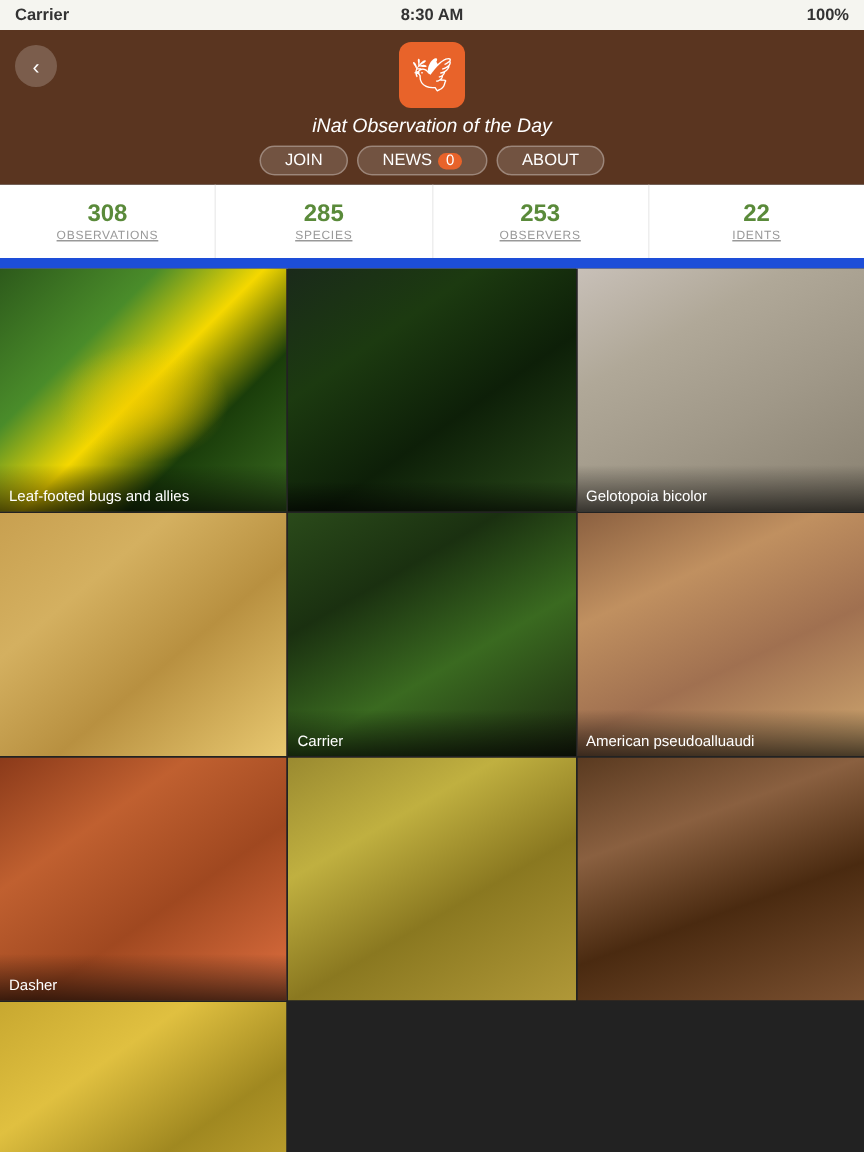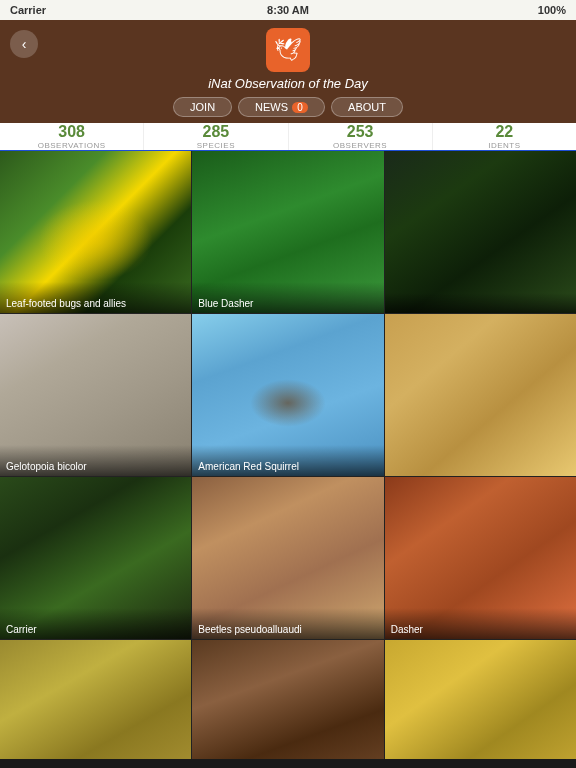--- a/index.html
+++ b/index.html
@@ -104,22 +104,22 @@
       padding: 0 5px;
       font-size: 10px;
       min-width: 16px;
       text-align: center;
     }
 
     
     .stats-bar {
       background: white;
       display: flex;
-      border-bottom: 1px solid #1d4ed8;
-      height: 28px;
+      border-bottom: 7px solid #1d4ed8;
+      height: 56px;
     }
 
     .stat-item {
       flex: 1;
       display: flex;
       flex-direction: column;
       align-items: center;
       justify-content: center;
       border-right: 1px solid #eee;
       padding: 4px 0;
@@ -132,20 +132,21 @@
       color: #5a8a3a;
       line-height: 1;
     }
 
     .stat-label {
       font-size: 8px;
       color: #999;
       letter-spacing: 0.5px;
       text-transform: uppercase;
       margin-top: 1px;
+      text-decoration: underline;
     }
 
     
     .photo-grid {
       display: grid;
       grid-template-columns: repeat(3, 1fr);
       gap: 1px;
       background: #222;
       flex: 1;
     }
@@ -272,52 +273,44 @@
 </div>
 
 <div class="grid-content">
   <div class="photo-grid">
 
     <div class="grid-item">
       <div class="grid-item-bg cell-1"></div>
       <div class="grid-label">Leaf-footed bugs and allies</div>
     </div>
 
-    <div class="grid-item">
-      <div class="grid-item-bg cell-2"></div>
-      <div class="grid-label">Blue Dasher</div>
-    </div>
 
     <div class="grid-item">
       <div class="grid-item-bg cell-3"></div>
       <div class="grid-label"></div>
     </div>
 
     <div class="grid-item">
       <div class="grid-item-bg cell-4"></div>
       <div class="grid-label">Gelotopoia bicolor</div>
     </div>
 
-    <div class="grid-item">
-      <div class="grid-item-bg cell-5"></div>
-      <div class="grid-label">American Red Squirrel</div>
-    </div>
 
     <div class="grid-item">
       <div class="grid-item-bg cell-6"></div>
     </div>
 
     <div class="grid-item">
       <div class="grid-item-bg cell-7"></div>
       <div class="grid-label">Carrier</div>
     </div>
 
     <div class="grid-item">
       <div class="grid-item-bg cell-8"></div>
-      <div class="grid-label">Beetles pseudoalluaudi</div>
+      <div class="grid-label">American pseudoalluaudi</div>
     </div>
 
     <div class="grid-item">
       <div class="grid-item-bg cell-9"></div>
       <div class="grid-label">Dasher</div>
     </div>
 
     <div class="grid-item">
       <div class="grid-item-bg cell-10"></div>
 

